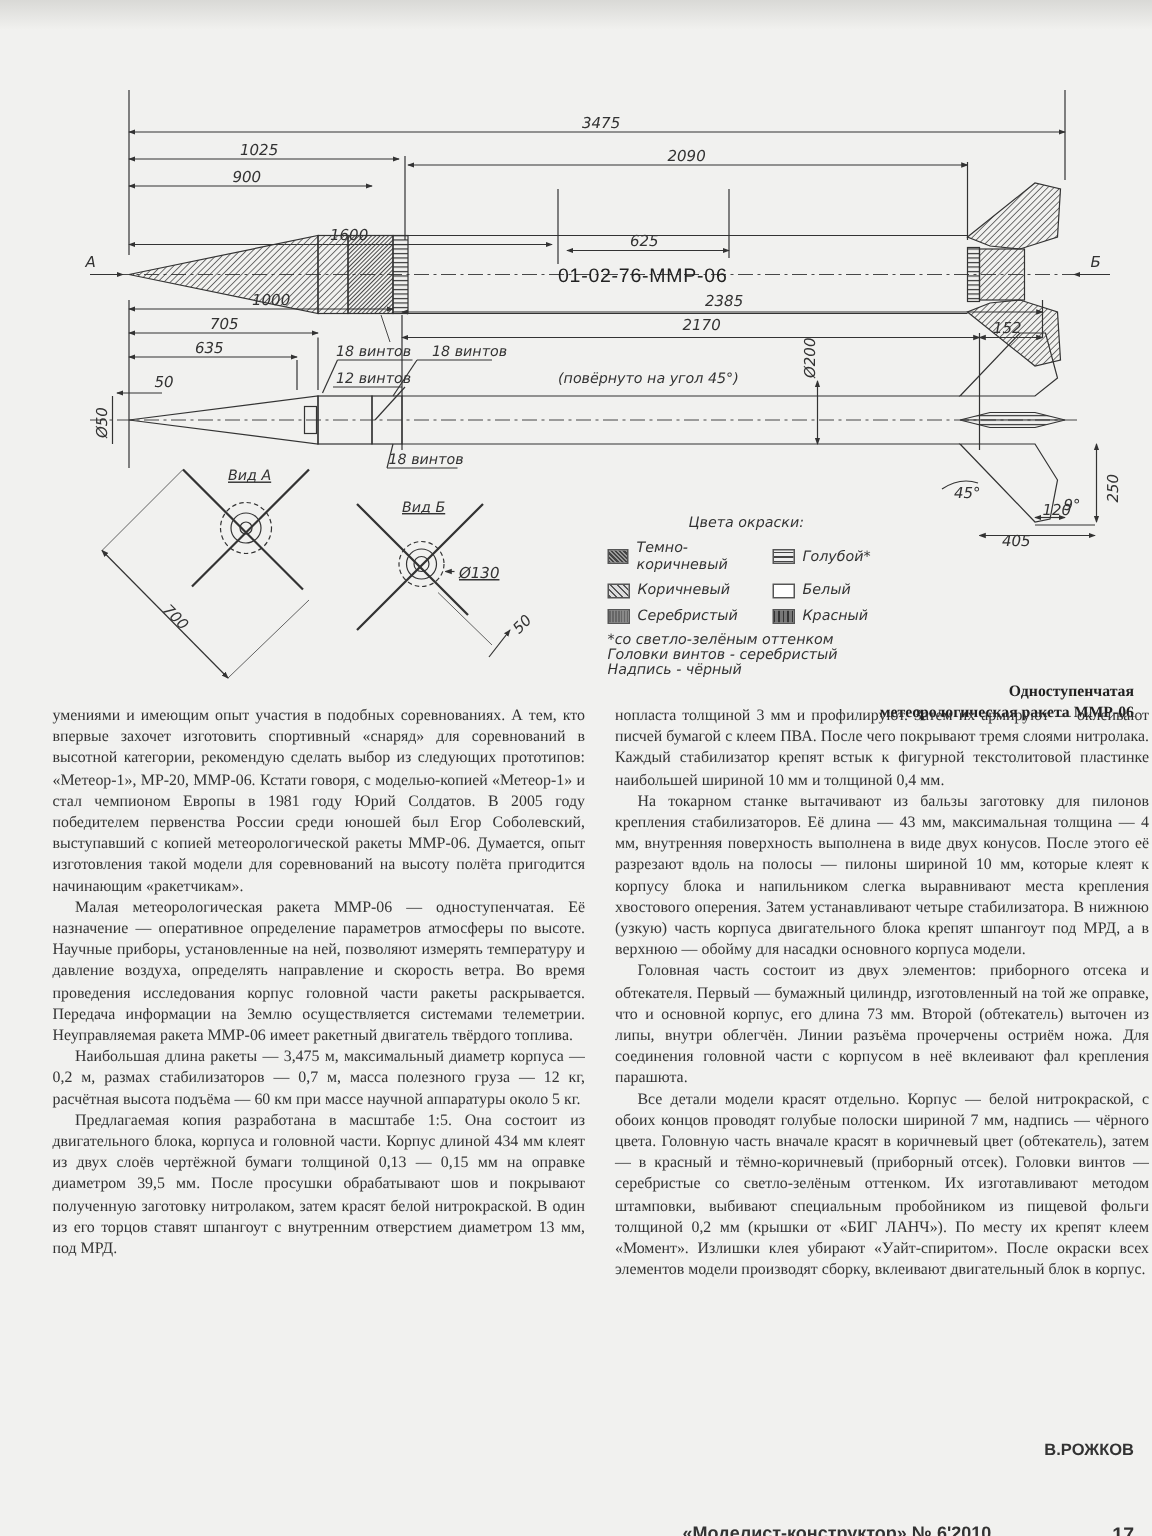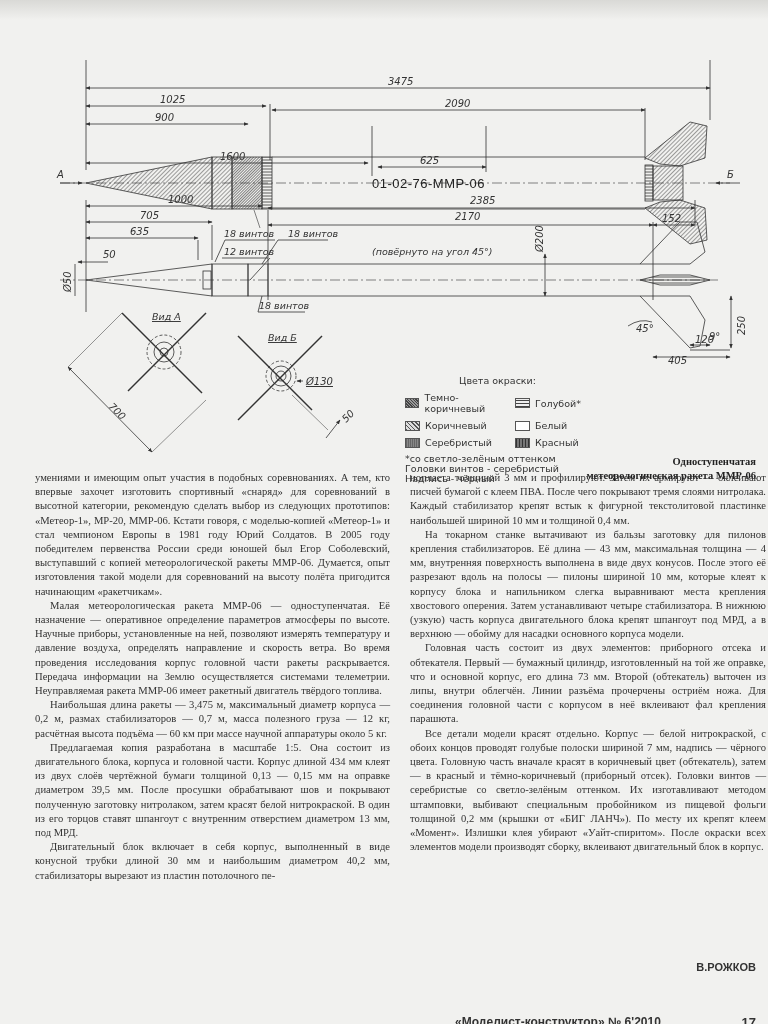--- a/index.html
+++ b/index.html
@@ -2,21 +2,21 @@
 <html><head>
 <meta charset="utf-8">
 <style>
   html, body { margin:0; padding:0; }
   body { width:768px; height:1024px; background:#f1f1ef; position:relative; overflow:hidden; font-family:"Liberation Sans", sans-serif; color:#2a2a2a; }
   .page-shadow { position:absolute; left:0; top:0; width:768px; height:20px; background:linear-gradient(#d9d9d6, rgba(241,241,239,0)); }
   svg.drawing { position:absolute; left:0; top:0; }
   .dim { font-family:"DejaVu Sans", sans-serif; font-style:italic; font-size:10px; fill:#333; }
   .lbl { font-family:"DejaVu Sans", sans-serif; font-style:italic; font-size:9.5px; fill:#333; }
   .mark { font-family:"Liberation Sans", sans-serif; font-size:13px; fill:#222; letter-spacing:0.5px; }
-  .legend { position:absolute; left:405px; top:343px; width:205px; font-family:"DejaVu Sans", sans-serif; font-size:9.5px; color:#333;margin-top:32px; }
+  .legend { position:absolute; left:405px; top:343px; width:205px; font-family:"DejaVu Sans", sans-serif; font-style:italic; font-size:9.5px; color:#333; }
   .legend .title { text-align:center; margin-left:-20px; margin-bottom:6px; }
   .legend .grid { display:grid; grid-template-columns:110px 95px; row-gap:6px; }
   .legend .item { display:flex; align-items:center; gap:5px; }
   .sw { width:13px; height:8px; display:inline-block; border:1px solid #555; }
   .sw-dark { background:repeating-linear-gradient(45deg,#444 0 1px,#999 1px 2px); }
   .sw-brown { background:repeating-linear-gradient(45deg,#555 0 1px,#ddd 1px 3px); }
   .sw-silver { background:repeating-linear-gradient(90deg,#666 0 1px,#888 1px 2px); }
   .sw-blue { background:repeating-linear-gradient(0deg,#444 0 1px,#eee 1px 3px); }
   .sw-white { background:#fff; }
   .sw-red { background:repeating-linear-gradient(90deg,#333 0 1px,#777 1px 3px); }
@@ -231,21 +231,20 @@
 <div class="caption">
   <div>Одноступенчатая</div>
   <div>метеорологическая ракета ММР-06</div>
 </div>
 
 <div class="col col-left">
   <p class="cont">умениями и имеющим опыт участия в подобных соревнованиях. А тем, кто впервые захочет изготовить спортивный «снаряд» для соревнований в высотной категории, рекомендую сделать выбор из следующих прототипов: «Метеор-1», МР-20, ММР-06. Кстати говоря, с моделью-копией «Метеор-1» и стал чемпионом Европы в 1981 году Юрий Солдатов. В 2005 году победителем первенства России среди юношей был Егор Соболевский, выступавший с копией метеорологической ракеты ММР-06. Думается, опыт изготовления такой модели для соревнований на высоту полёта пригодится начинающим «ракетчикам».</p>
   <p>Малая метеорологическая ракета ММР-06 — одноступенчатая. Её назначение — оперативное определение параметров атмосферы по высоте. Научные приборы, установленные на ней, позволяют измерять температуру и давление воздуха, определять направление и скорость ветра. Во время проведения исследования корпус головной части ракеты раскрывается. Передача информации на Землю осуществляется системами телеметрии. Неуправляемая ракета ММР-06 имеет ракетный двигатель твёрдого топлива.</p>
   <p>Наибольшая длина ракеты — 3,475 м, максимальный диаметр корпуса — 0,2 м, размах стабилизаторов — 0,7 м, масса полезного груза — 12 кг, расчётная высота подъёма — 60 км при массе научной аппаратуры около 5 кг.</p>
   <p>Предлагаемая копия разработана в масштабе 1:5. Она состоит из двигательного блока, корпуса и головной части. Корпус длиной 434 мм клеят из двух слоёв чертёжной бумаги толщиной 0,13 — 0,15 мм на оправке диаметром 39,5 мм. После просушки обрабатывают шов и покрывают полученную заготовку нитролаком, затем красят белой нитрокраской. В один из его торцов ставят шпангоут с внутренним отверстием диаметром 13 мм, под МРД.</p>
-  <p>Двигательный блок включает в себя корпус, выполненный в виде конусной трубки длиной 30 мм и наибольшим диаметром 40,2 мм, стабилизаторы вырезают из пластин потолочного пе-</p>
 </div>
 
 <div class="col col-right">
   <p class="cont">нопласта толщиной 3 мм и профилируют. Затем их армируют — оклеивают писчей бумагой с клеем ПВА. После чего покрывают тремя слоями нитролака. Каждый стабилизатор крепят встык к фигурной текстолитовой пластинке наибольшей шириной 10 мм и толщиной 0,4 мм.</p>
   <p>На токарном станке вытачивают из бальзы заготовку для пилонов крепления стабилизаторов. Её длина — 43 мм, максимальная толщина — 4 мм, внутренняя поверхность выполнена в виде двух конусов. После этого её разрезают вдоль на полосы — пилоны шириной 10 мм, которые клеят к корпусу блока и напильником слегка выравнивают места крепления хвостового оперения. Затем устанавливают четыре стабилизатора. В нижнюю (узкую) часть корпуса двигательного блока крепят шпангоут под МРД, а в верхнюю — обойму для насадки основного корпуса модели.</p>
   <p>Головная часть состоит из двух элементов: приборного отсека и обтекателя. Первый — бумажный цилиндр, изготовленный на той же оправке, что и основной корпус, его длина 73 мм. Второй (обтекатель) выточен из липы, внутри облегчён. Линии разъёма прочерчены остриём ножа. Для соединения головной части с корпусом в неё вклеивают фал крепления парашюта.</p>
   <p>Все детали модели красят отдельно. Корпус — белой нитрокраской, с обоих концов проводят голубые полоски шириной 7 мм, надпись — чёрного цвета. Головную часть вначале красят в коричневый цвет (обтекатель), затем — в красный и тёмно-коричневый (приборный отсек). Головки винтов — серебристые со светло-зелёным оттенком. Их изготавливают методом штамповки, выбивают специальным пробойником из пищевой фольги толщиной 0,2 мм (крышки от «БИГ ЛАНЧ»). По месту их крепят клеем «Момент». Излишки клея убирают «Уайт-спиритом». После окраски всех элементов модели производят сборку, вклеивают двигательный блок в корпус.</p>
 </div>
 
 <div class="author">В.РОЖКОВ</div>

